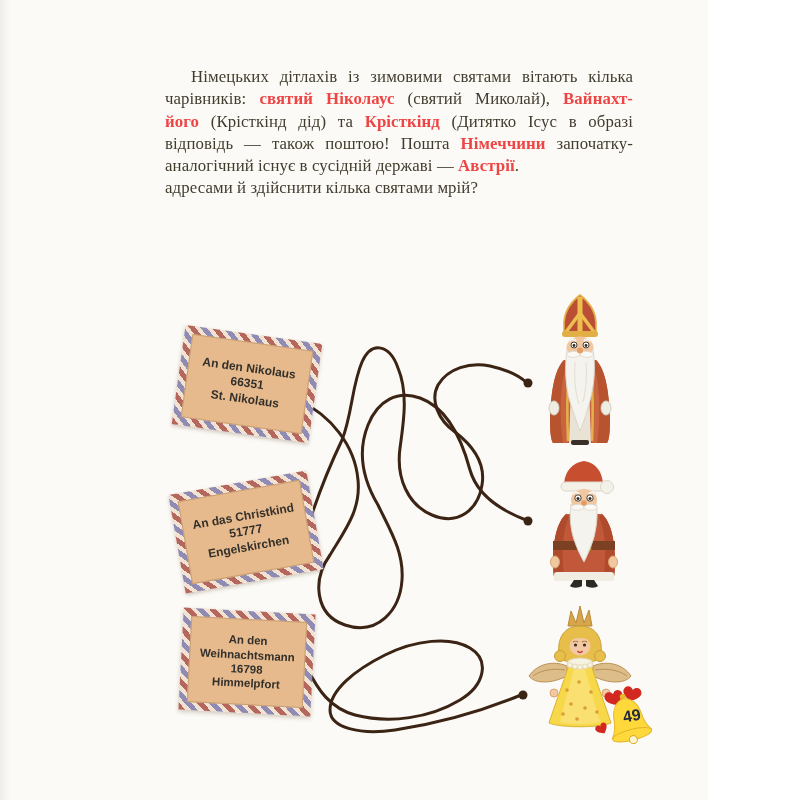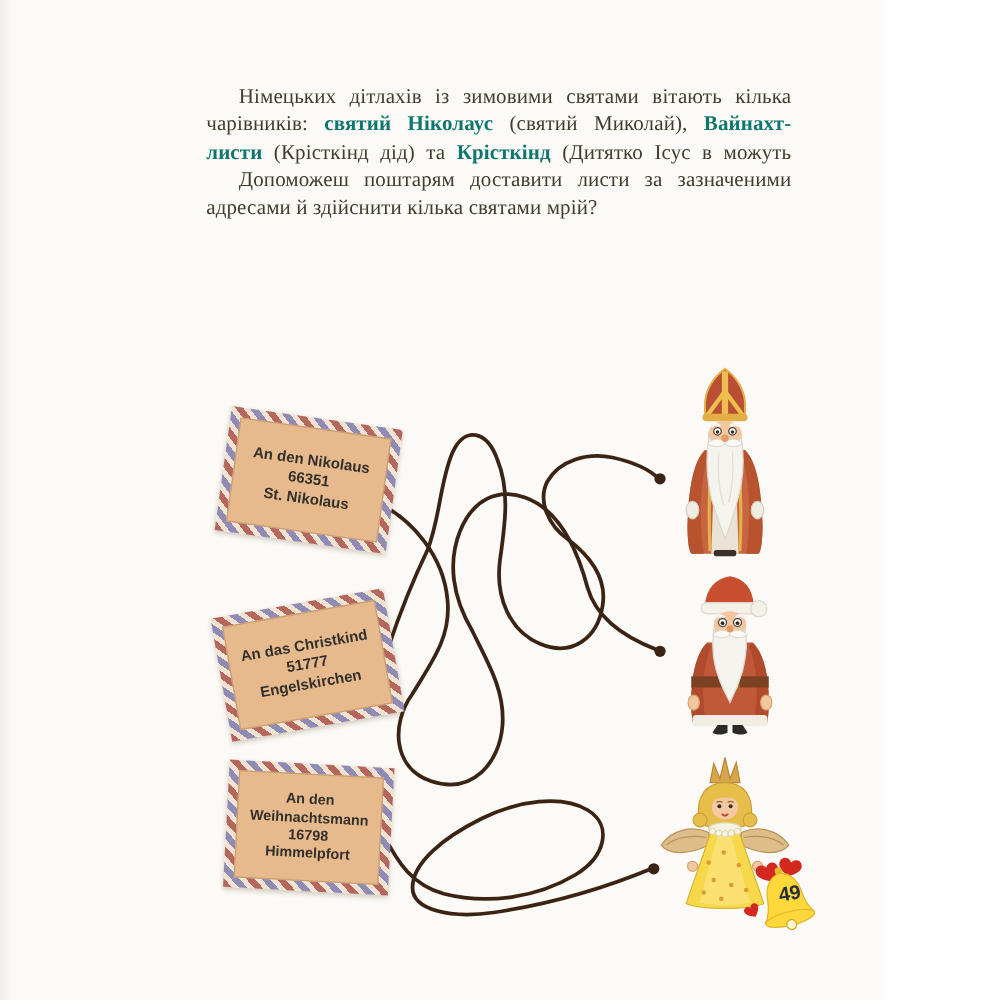--- a/index.html
+++ b/index.html
@@ -16,21 +16,21 @@
     pointer-events:none;
   }
   
   .text-block{
     position:absolute;left:165px;top:66px;width:468px;
     font-size:16.8px;line-height:22.3px;color:#423c2e;letter-spacing:.1px;
   }
   .tline{text-align:justify;text-align-last:justify;}
   .tline.last{text-align-last:left;}
   .tline.indent{text-indent:26px;}
-  .tline .bold{font-weight:700;color:#0f766e;}
+  .tline .bold{font-weight:700;color:#ef4444;}
   
   .maze{position:absolute;left:0;top:0;}
   
   .envelope{
     position:absolute;box-sizing:border-box;padding:8px;
     background:repeating-linear-gradient(45deg,#b5675e 0 5px,#f1e2d1 5px 9px,#8f8bb5 9px 14px,#f1e2d1 14px 18px);
     box-shadow:0 2px 4px rgba(90,60,30,.25);
   }
   .env-inner{
     width:100%;height:100%;box-sizing:border-box;
@@ -57,22 +57,23 @@
   }
 </style>
 </head>
 <body>
 
 <div class="page">
 
   <div class="text-block">
       <div class="tline indent"><span>Німецьких дітлахів із зимовими святами вітають кілька</span></div>
       <div class="tline"><span>чарівників: </span><span class="bold">святий Ніколаус</span><span> (святий Миколай), </span><span class="bold">Вайнахт-</span></div>
-      <div class="tline"><span class="bold">листи</span><span> (Крісткінд дід) та </span><span class="bold">Крісткінд</span><span> (Дитятко Ісус в можуть</span></div>
-      <div class="tline indent"><span>Допоможеш поштарям доставити листи за зазначеними</span></div>
+      <div class="tline"><span class="bold">його</span><span> (Крісткінд дід) та </span><span class="bold">Крісткінд</span><span> (Дитятко Ісус в образі</span></div>
+      <div class="tline"><span>відповідь — також поштою! Пошта </span><span class="bold">Німеччини</span><span> започатку-</span></div>
+      <div class="tline last"><span>аналогічний існує в сусідній державі — </span><span class="bold">Австрії</span><span>.</span></div>
       <div class="tline last"><span>адресами й здійснити кілька святами мрій?</span></div>
     </div>
 
   <svg class="maze" width="800" height="800" viewBox="0 0 800 800">
     <g fill="none" stroke="#3b2414" stroke-width="3" stroke-linecap="round" stroke-linejoin="round">
       <path d="M300,401 C330,415 355,445 358,480 C361,510 345,530 330,555 C312,580 315,615 345,625 C378,636 400,610 402,580 C404,552 390,530 378,505 C362,478 358,450 368,425 C378,400 398,390 420,398 C448,408 462,440 470,470 C478,498 505,512 526,520"></path>
       <path d="M311,517 C320,490 330,465 342,440 C352,415 352,385 362,362 C372,340 390,345 398,368 C408,392 404,420 400,448 C396,478 408,505 432,515 C458,526 478,510 482,485 C486,462 472,445 455,432 C438,420 430,400 438,385 C448,368 470,362 490,366 C508,370 520,376 527,383"></path>
       <path d="M307,668 C318,690 330,708 355,715 C390,724 430,718 460,700 C485,685 490,660 470,648 C450,636 415,640 385,655 C355,670 330,690 330,710 C330,728 360,735 395,730 C435,724 480,712 521,695"></path>
     </g>
     <g fill="#3b2414">

